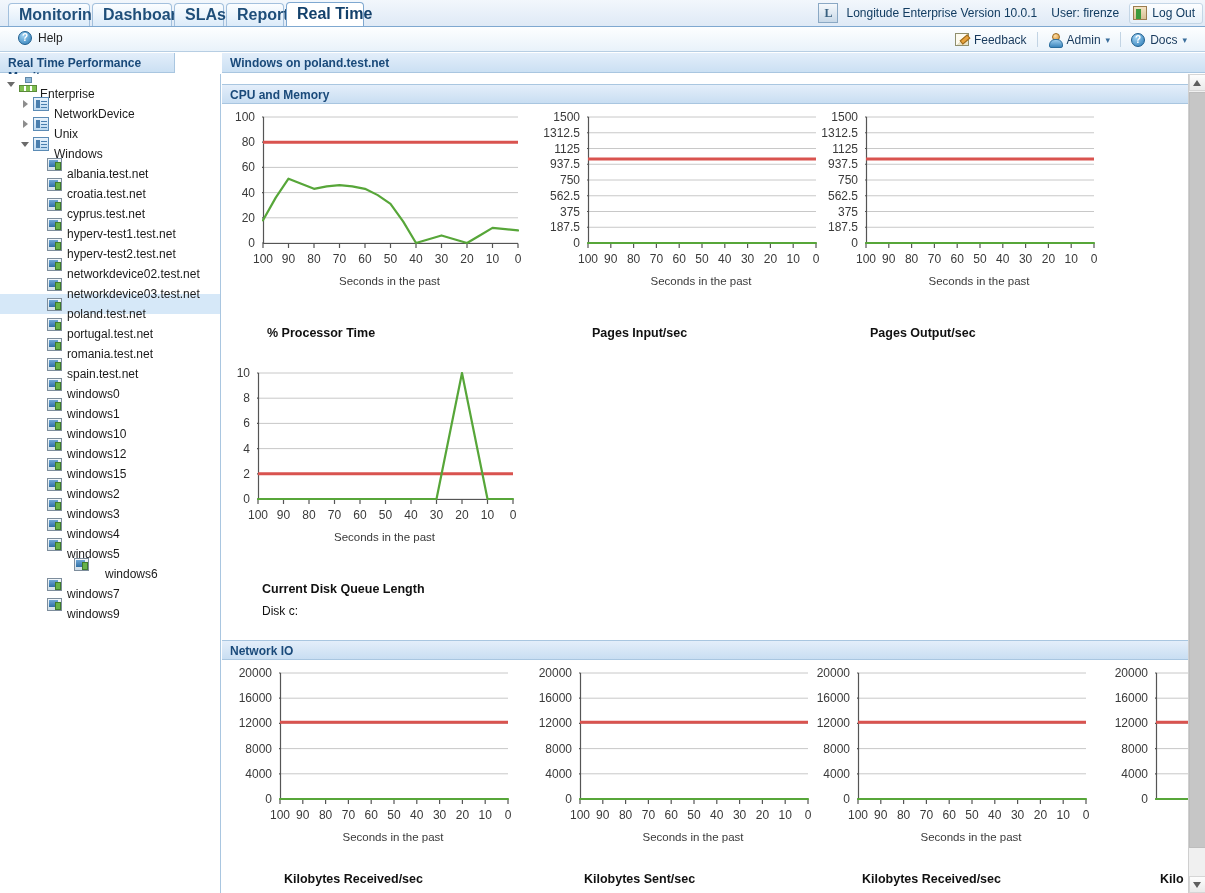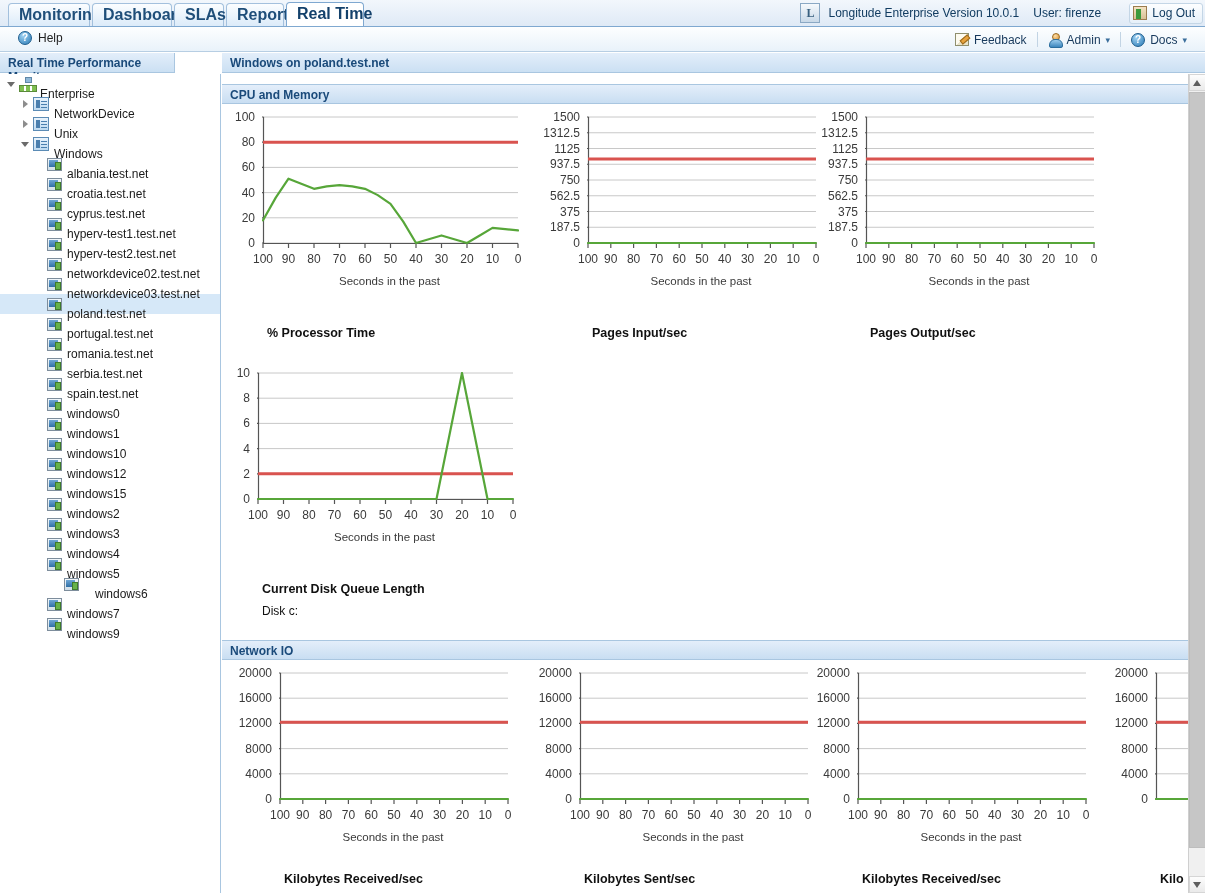--- a/index.html
+++ b/index.html
@@ -54,21 +54,21 @@
   }
   #logo-box {
     width: 20px; height: 20px; margin-right: 8px;
     background: linear-gradient(#f6f9fc,#c9d9e8);
     border: 1px solid #8aa8c4;
     color: #39607f; font-weight: bold; font-size: 12px;
     font-family: "Liberation Serif", serif;
     text-align: center; line-height: 18px;
   }
   #ver-text { margin-right: 14px; color: #123c61; }
-  #user-text { margin-right: 28px; color: #123c61; }
+  #user-text { margin-right: 10px; color: #123c61; }
   #logout-btn {
     display: flex; align-items: center; gap: 5px;
     border: 1px solid #c4d6e6; border-radius: 3px;
     background: linear-gradient(#fdfeff,#e6f0f9);
     padding: 1px 7px 1px 3px; height: 21px; cursor: pointer;
     color: #123c61;
   }
   .door-ico {
     width: 14px; height: 14px; position: relative;
     background: linear-gradient(#f4e3c3,#d8bf95);
@@ -400,25 +400,20 @@
       <span class="node-label">portugal.test.net</span>
     </div>
     <div class="node" style="padding-left: 34px;">
       <span class="arrow"></span>
       <span class="ico-host"></span>
       <span class="node-label">romania.test.net</span>
     </div>
     <div class="node" style="padding-left: 34px;">
       <span class="arrow"></span>
       <span class="ico-host"></span>
-      <span class="node-label">serbia.test.net</span>
-    </div>
-    <div class="node" style="padding-left: 34px;">
-      <span class="arrow"></span>
-      <span class="ico-host"></span>
       <span class="node-label">spain.test.net</span>
     </div>
     <div class="node" style="padding-left: 34px;">
       <span class="arrow"></span>
       <span class="ico-host"></span>
       <span class="node-label">windows0</span>
     </div>
     <div class="node" style="padding-left: 34px;">
       <span class="arrow"></span>
       <span class="ico-host"></span>
@@ -452,21 +447,21 @@
     <div class="node" style="padding-left: 34px;">
       <span class="arrow"></span>
       <span class="ico-host"></span>
       <span class="node-label">windows4</span>
     </div>
     <div class="node" style="padding-left: 34px;">
       <span class="arrow"></span>
       <span class="ico-host"></span>
       <span class="node-label">windows5</span>
     </div>
-    <div class="node" style="padding-left: 40px; gap: 11px;">
+    <div class="node" style="padding-left: 50px; gap: 11px;">
       <span class="arrow"></span>
       <span class="ico-host"></span>
       <span class="node-label">windows6</span>
     </div>
     <div class="node" style="padding-left: 34px;">
       <span class="arrow"></span>
       <span class="ico-host"></span>
       <span class="node-label">windows7</span>
     </div>
     <div class="node" style="padding-left: 34px;">

